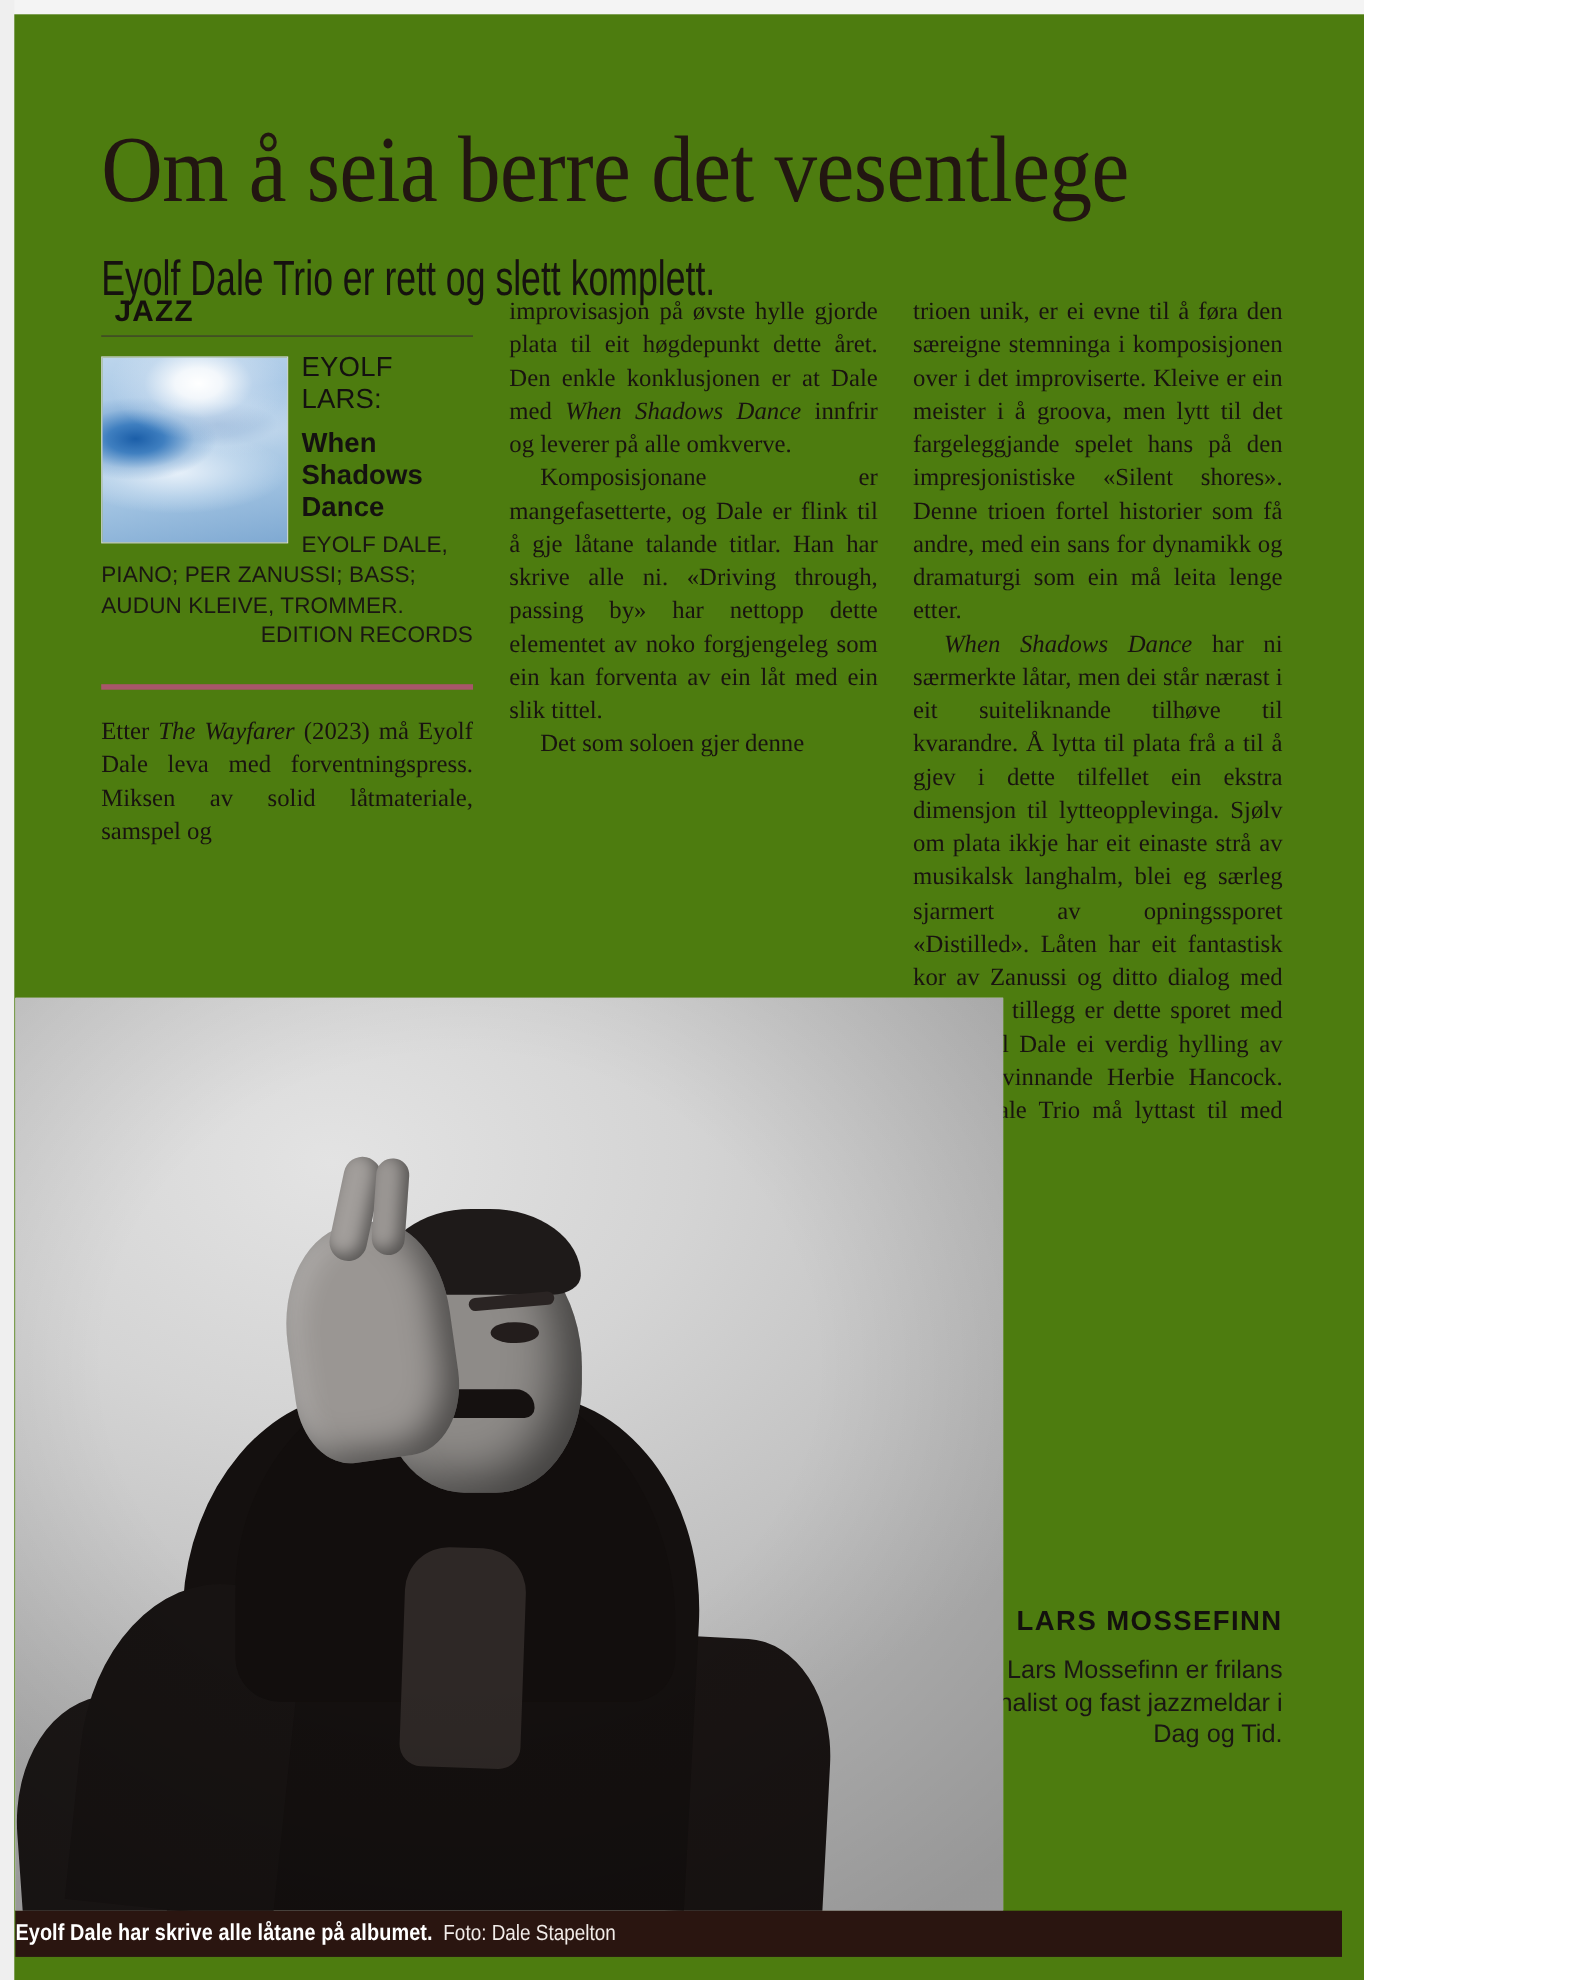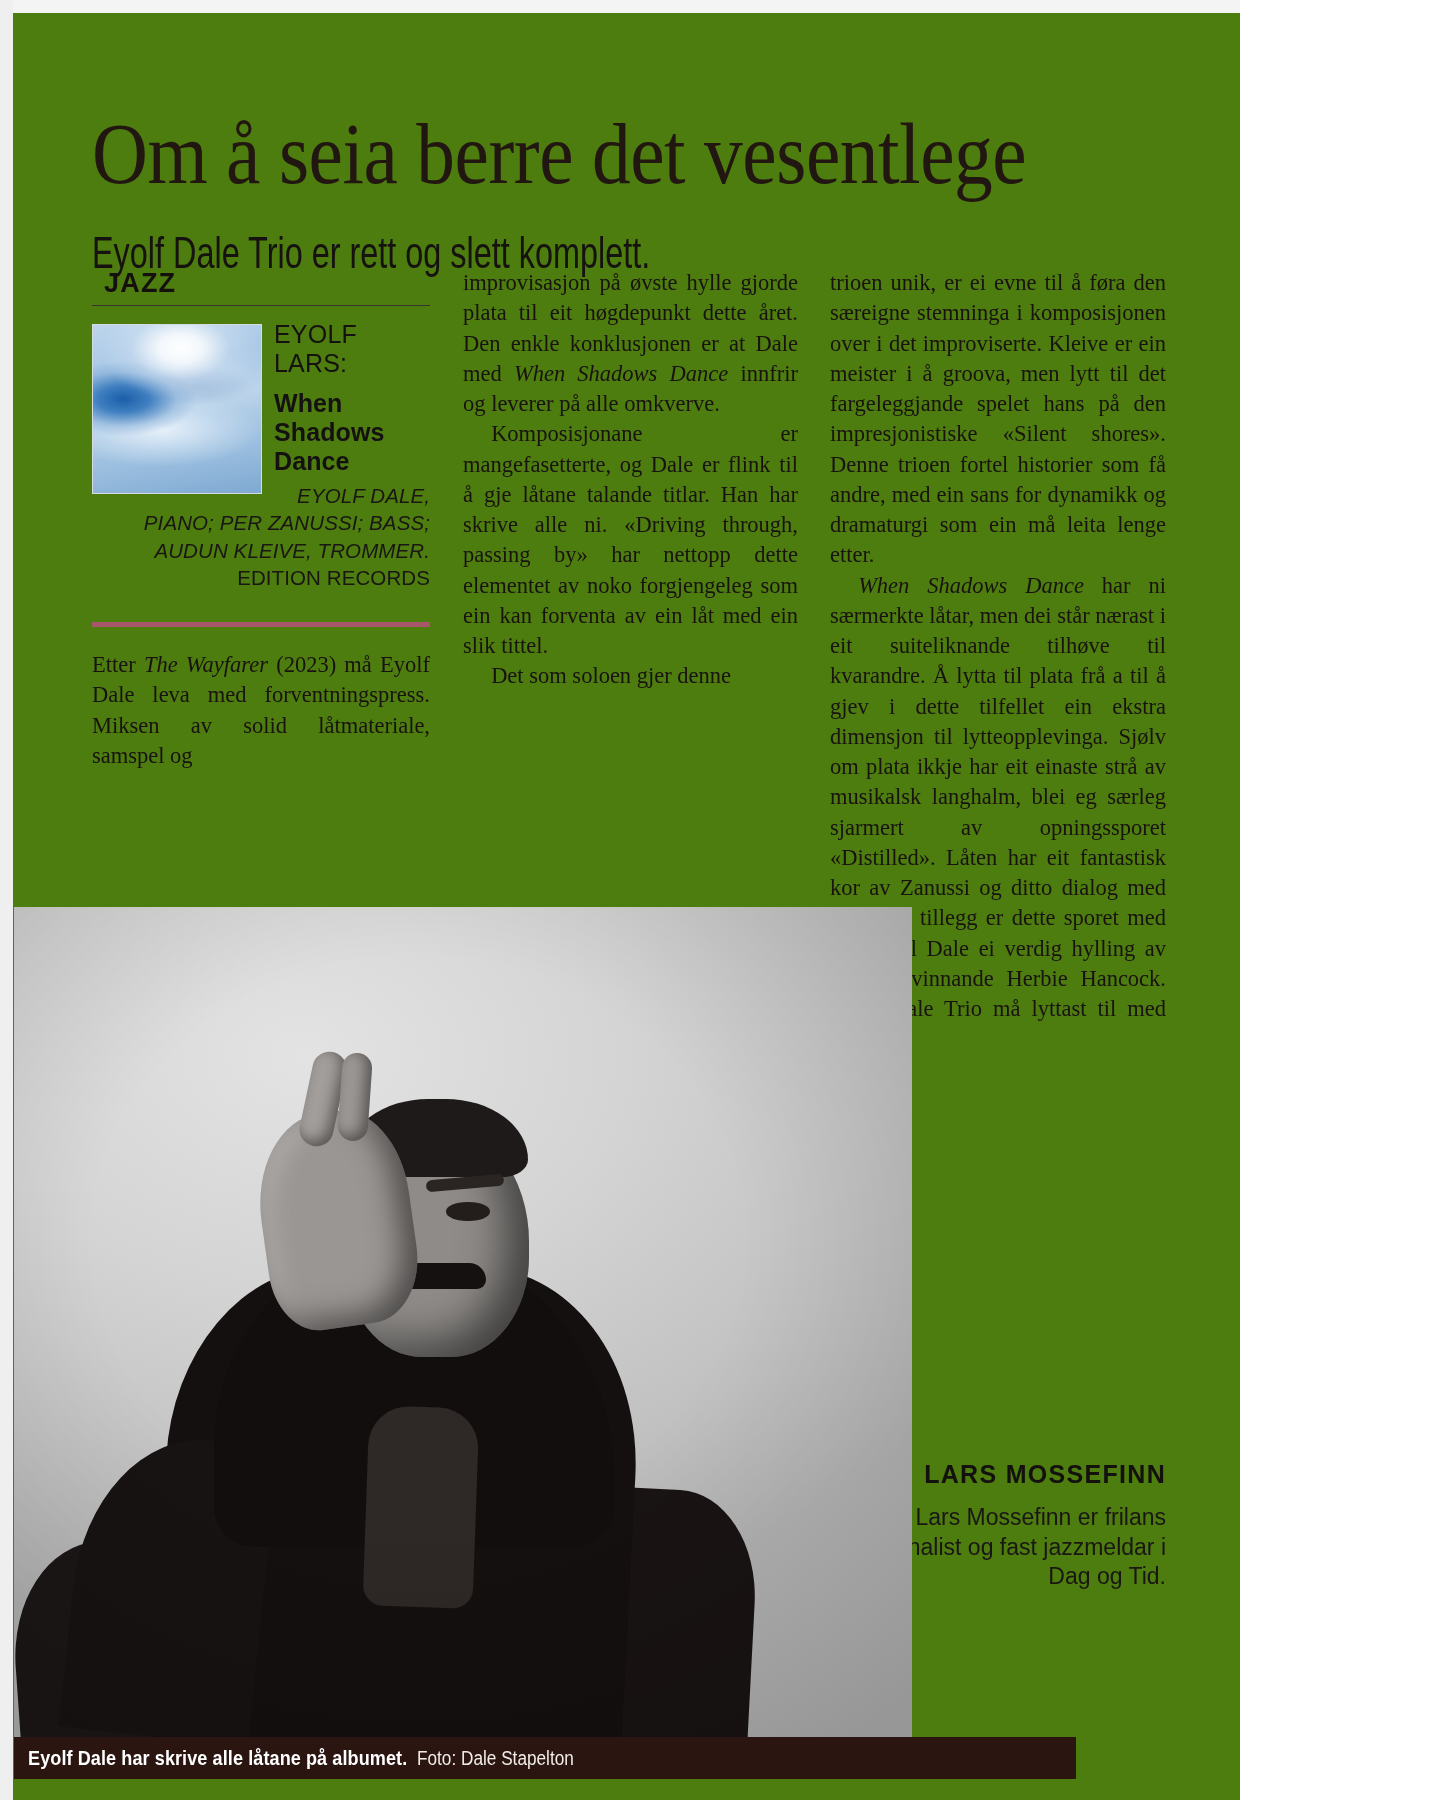--- a/index.html
+++ b/index.html
@@ -118,25 +118,23 @@
     line-height:1.16;
     font-weight:bold;
     margin-top:11px;
     letter-spacing:0.1px;
   }
   .album-credits{
     clear:none;
     font-family:"Liberation Sans", sans-serif;
     font-size:20.5px;
     line-height:1.33;
-    text-align:right;
     margin-top:6px;
     color:#1a1613;
     letter-spacing:0.1px;
-    font-style:italic;
   }
   .album-label{
     font-family:"Liberation Sans", sans-serif;
     font-size:20.5px;
     line-height:1.33;
     text-align:right;
     color:#1a1613;
     letter-spacing:0.1px;
   }
   .album-rule{
@@ -293,25 +291,24 @@
     margin-top:14px;
     font-size:23px;
     line-height:1.29;
     color:#1a1614;
   }
 
   
   .caption-bar{
     position:absolute;
     left:14px; top:1737px;
-    width:1062px; height:42px;
+    width:1206px; height:42px;
     background:#2a1510;
     display:flex;
     align-items:center;
-    padding-left:14px;
     box-sizing:border-box;
     white-space:nowrap;
   }
   .caption-main{
     font-family:"Liberation Sans", sans-serif;
     font-weight:bold;
     font-size:21px;
     color:#ffffff;
     transform:scaleX(0.86);
     transform-origin:left center;

